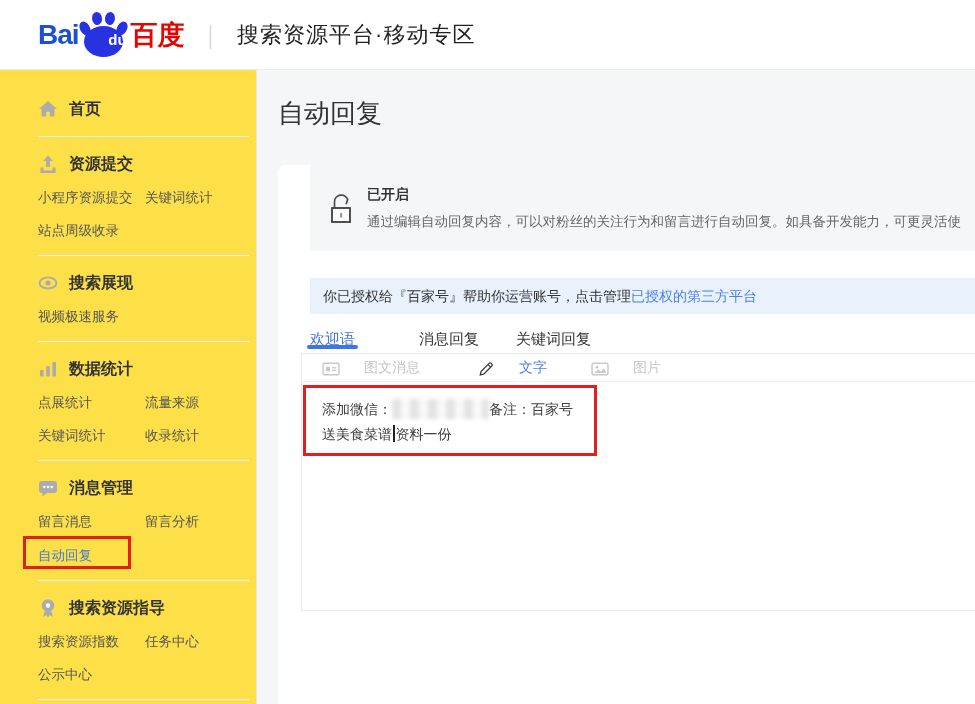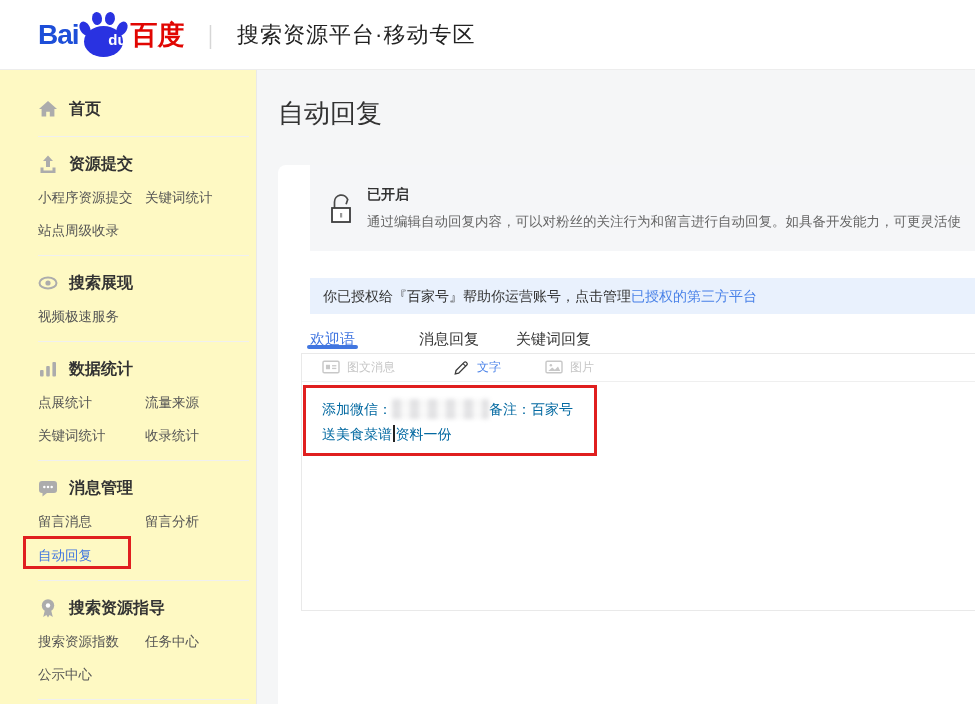--- a/index.html
+++ b/index.html
@@ -22,21 +22,21 @@
   .paw .du { position:absolute; left:0; top:19px; width:47px; text-align:right;
     color:#fff; font-size:15px; font-weight:700; }
   .logo-cn { color:#e10602; font-size:27px; font-weight:700; margin-left:2px; }
   .brand-sep { color:#d6d6d6; font-size:24px; font-weight:300; margin:0 15px 0 14px; }
   .brand-title { color:#222; font-size:22px; letter-spacing:1px; }
 
   
   .layout { display:flex; height:634px; }
 
   
-  .sidebar { position:relative; width:257px; min-width:257px; background:#fef9c3;
+  .sidebar { position:relative; width:257px; min-width:257px; background:#fde047;
     border-right:1px solid #e9e9e9; padding-top:27px; }
   .side-head { display:flex; align-items:center; gap:11px; padding-left:38px;
     height:24px; font-size:16px; font-weight:700; color:#333; cursor:pointer; }
   .side-head svg { flex:0 0 auto; }
   .side-divider { height:1px; background:#f0f0f0; margin:15px 0 0 38px; width:211px; }
   .side-head { margin-top:15px; }
   .sidebar > .side-head:first-child { margin-top:0; }
   .side-row { display:flex; padding-left:38px; margin-top:13px; line-height:18px; }
   .side-row + .side-row { margin-top:15px; }
   .side-link { font-size:13.5px; color:#555; cursor:pointer; }
@@ -70,29 +70,29 @@
   .tab + .tab { margin-left:64px; }
   .tab:nth-child(3) { margin-left:37px; }
   .tab.active { color:#4176e0; }
   .tab.active .tab-underline { position:absolute; left:-3px; right:-3px; bottom:0;
     height:4px; background:#4176e0; border-radius:2px; }
 
   .editor { margin:4px 0 0 23px; width:calc(100% - 23px);
     border:1px solid #e9e9e9; border-right:none; }
   .toolbar { height:28px; display:flex; align-items:center; padding-left:20px;
     border-bottom:1px solid #efefef; }
-  .tool { display:flex; align-items:flex-start; gap:7px; font-size:12px; color:#c6c6c6;
+  .tool { display:flex; align-items:flex-end; gap:24px; font-size:14px; color:#c6c6c6;
     cursor:pointer; }
   .tool + .tool { margin-left:58px; }
   .tool:nth-child(3) { margin-left:44px; }
   .tool.active { color:#4a82e8; }
   .editor-body { height:228px; padding:3px 0 0 1px; cursor:text; }
 
   .redbox-content { width:294px; height:71px; border:3px solid #e01f1f;
-    padding:9px 0 0 16px; font-size:14px; color:#0369a1; line-height:25px;
+    padding:9px 0 0 16px; font-size:14px; color:#404040; line-height:25px;
     white-space:nowrap; }
   .blurred { display:inline-block; width:97px; height:20px; vertical-align:-5px;
     border-radius:2px;
     background:
       repeating-linear-gradient(90deg, rgba(222,222,224,.8) 0 9px, rgba(250,250,250,.9) 9px 18px),
       repeating-linear-gradient(0deg, rgba(232,232,234,.7) 0 6px, rgba(252,252,252,.7) 6px 12px);
     filter:blur(2px); }
   .caret { display:inline-block; width:1.5px; height:17px; background:#222;
     vertical-align:-3px; margin:0 1px; }
 

